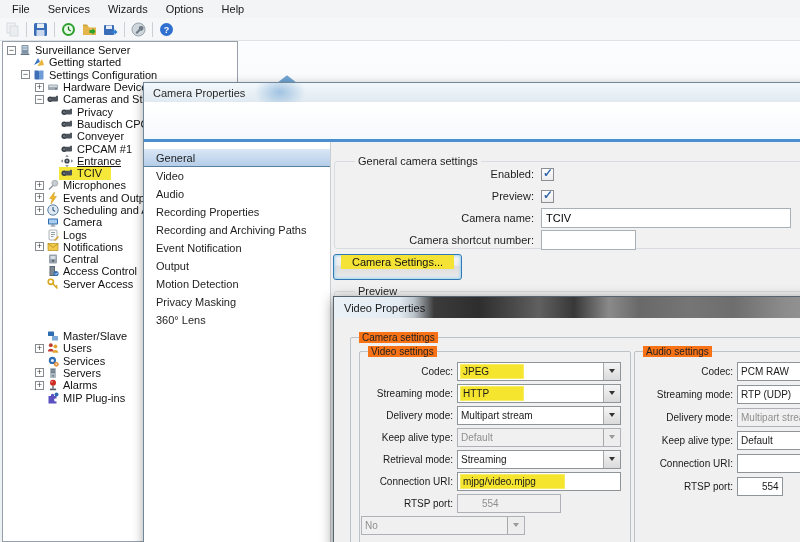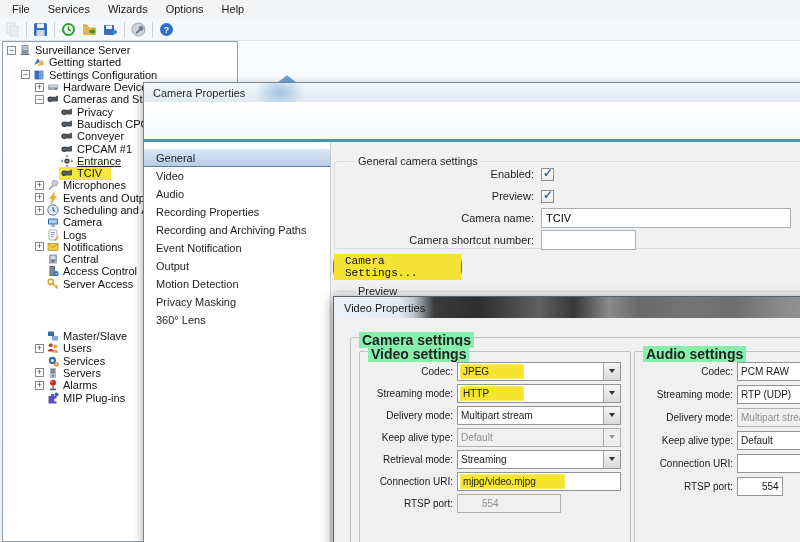--- a/index.html
+++ b/index.html
@@ -42,29 +42,29 @@
   .gb7>label{position:absolute;top:-7px;left:20px;background:#f1f1f1;padding:0 3px;font-size:11px;color:#1e1e1e;}
   #gb-general{left:3px;top:19px;width:472px;height:86px;}
   #gb-preview{left:3px;top:149px;width:472px;height:80px;}
   #gen-rows{position:absolute;left:3px;top:21px;width:472px;}
   .grow{display:flex;align-items:center;height:22px;}
   .glabel{width:200px;text-align:right;margin-right:7px;color:#1e1e1e;flex:none;}
   .cb{width:13px;height:13px;box-sizing:border-box;border:1px solid #8b8f94;background:linear-gradient(#fefefe,#ececec);position:relative;}
   .cb.checked::after{content:"✓";position:absolute;left:1px;top:-3px;font-size:12px;font-weight:bold;color:#3467ab;}
   .gtext{width:250px;height:20px;box-sizing:border-box;border:1px solid #a8b0b8;background:#fff;display:flex;align-items:center;padding:0 4px;}
   .gtext.narrow{width:95px;}
-  #btn-camera-settings{position:absolute;left:2px;top:112px;width:127px;height:24px;border:1px solid #3079b5;border-radius:9px;background:linear-gradient(#f6f6f6,#ebebeb 45%,#dcdcdc 46%,#ececec);box-shadow:inset 0 0 3px 1px #9fd4f2;display:flex;align-items:center;justify-content:center;font-size:11px;color:#111;font-family:Liberation Mono, monospace;}
+  #btn-camera-settings{position:absolute;left:2px;top:112px;width:127px;height:24px;border:1px solid #3079b5;border-radius:3px;background:linear-gradient(#f6f6f6,#ebebeb 45%,#dcdcdc 46%,#ececec);box-shadow:inset 0 0 3px 1px #9fd4f2;display:flex;align-items:flex-start;justify-content:center;font-size:11px;color:#111;}
   .btn-marker{background:#f4e335;padding:1px 11px;}
 
   
   #dlg-vid{position:absolute;left:333px;top:296px;width:500px;height:280px;border:1px solid #55646f;background:#f0f0f0;box-shadow:0 3px 12px rgba(0,0,0,.45);}
   .vid-titlebar{height:21px;display:flex;align-items:center;padding-left:10px;font-size:11px;color:#161616;background:linear-gradient(90deg,#eaf1f7 0%,#e4ecf3 13%,#bac3ca 16%,#3b3b3b 20%,#2e2e2e 29%,#4a4a4a 36%,#606060 41%,#383838 48%,#8a8a8a 55%,#696969 61%,#757575 71%,#6e6e6e 80%,#8c8c8c 90%,#9b9b9b 100%);}
   .vid-body{position:absolute;top:21px;left:3px;right:0;bottom:0;background:#f0f0f0;font-size:10px;color:#1a1a1a;}
   .gbc{position:absolute;border:1px solid #bdc2c7;border-radius:2px;}
-  .gbc>label{position:absolute;top:-6px;left:8px;background:#86efac;padding:0 3px;font-size:14px;color:#222;font-weight:bold;}
+  .gbc>label{position:absolute;top:-6px;left:8px;background:#f97316;padding:0 3px;font-size:10px;color:#222;}
   #gb-camset{left:13px;top:19px;width:470px;height:240px;}
   #gb-video{left:8px;top:13px;width:270px;height:222px;}
   #gb-audio{left:283px;top:13px;width:182px;height:222px;}
   #vid-rows{position:absolute;left:1px;top:8px;}
   #audio-rows{position:absolute;left:2px;top:8px;}
   .vrow{display:flex;align-items:center;height:22px;}
   .arow{display:flex;align-items:center;height:23px;}
   .clabel{width:92px;text-align:right;margin-right:4px;flex:none;}
   #audio-rows .clabel{width:96px;}
   .combo,.tboxc{width:164px;height:19px;box-sizing:border-box;border:1px solid #8f9499;background:#fff;display:flex;align-items:center;padding:0 3px;position:relative;flex:none;}
@@ -611,20 +611,26 @@
                   <span class="marker">mjpg/video.mjpg</span>
                 </div>
               </div>
               <div class="vrow">
                 <span class="clabel">RTSP port:</span>
                 <div class="tboxc disabled narrow">
                   <span class="cval">554</span>
                 </div>
               </div>
               <div class="vrow">
+                <div class="combo disabled">
+                  <span class="cval">No</span>
+                  <div class="cbtn">
+                    <i class="arr"></i>
+                  </div>
+                </div>
               </div>
             </div>
         </div>
         <div class="gbc" id="gb-audio">
           <label>Audio settings</label>
           <div id="audio-rows">
               <div class="arow">
                 <span class="clabel">Codec:</span>
                 <div class="combo">
                   <span class="cval">PCM RAW</span>

